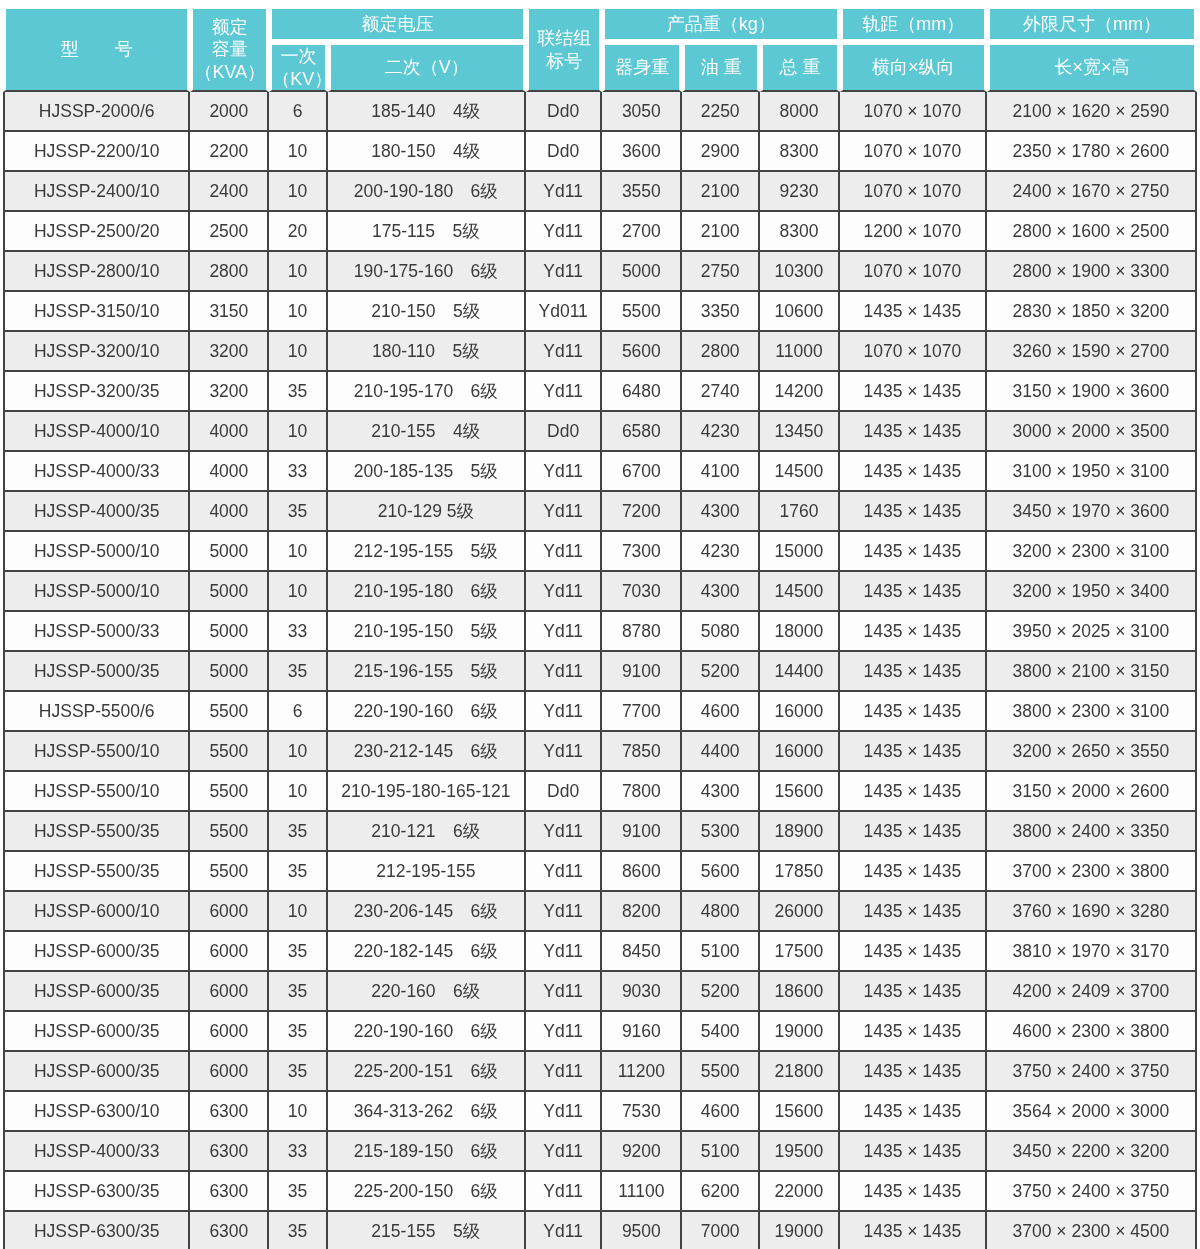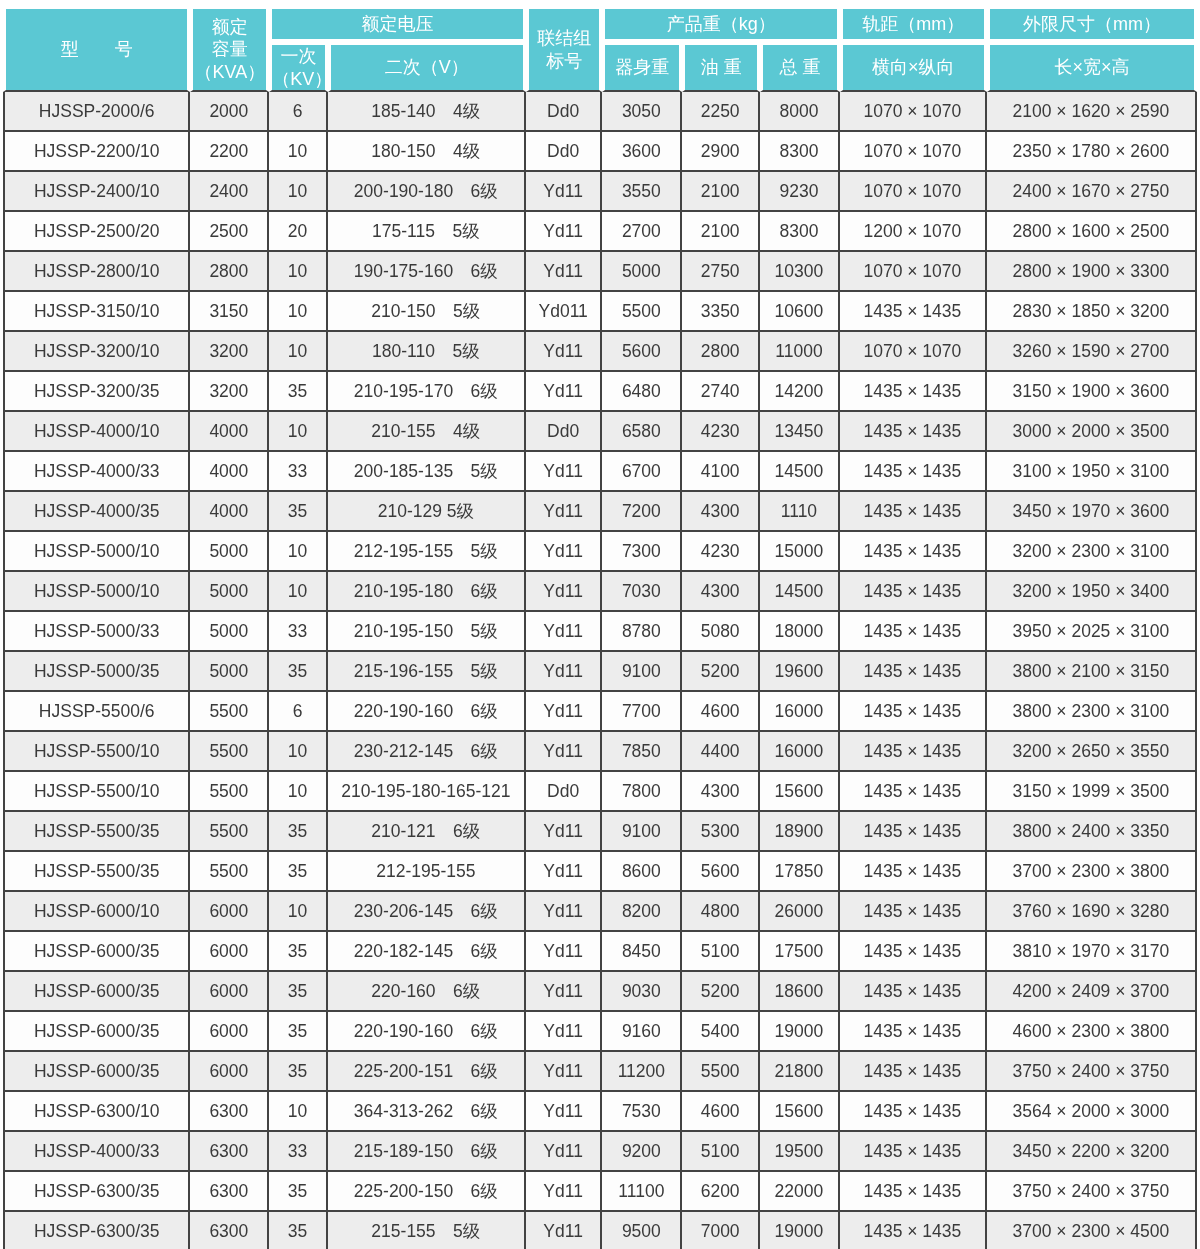--- a/index.html
+++ b/index.html
@@ -225,21 +225,21 @@
           <td>3100 × 1950 × 3100</td>
         </tr>
         <tr>
           <td>HJSSP-4000/35</td>
           <td>4000</td>
           <td>35</td>
           <td>210-129 5级</td>
           <td>Yd11</td>
           <td>7200</td>
           <td>4300</td>
-          <td>1110</td>
+          <td>1760</td>
           <td>1435 × 1435</td>
           <td>3450 × 1970 × 3600</td>
         </tr>
         <tr>
           <td>HJSSP-5000/10</td>
           <td>5000</td>
           <td>10</td>
           <td>212-195-155　5级</td>
           <td>Yd11</td>
           <td>7300</td>
@@ -273,21 +273,21 @@
           <td>3950 × 2025 × 3100</td>
         </tr>
         <tr>
           <td>HJSSP-5000/35</td>
           <td>5000</td>
           <td>35</td>
           <td>215-196-155　5级</td>
           <td>Yd11</td>
           <td>9100</td>
           <td>5200</td>
-          <td>19600</td>
+          <td>14400</td>
           <td>1435 × 1435</td>
           <td>3800 × 2100 × 3150</td>
         </tr>
         <tr>
           <td>HJSSP-5500/6</td>
           <td>5500</td>
           <td>6</td>
           <td>220-190-160　6级</td>
           <td>Yd11</td>
           <td>7700</td>
@@ -311,21 +311,21 @@
         <tr>
           <td>HJSSP-5500/10</td>
           <td>5500</td>
           <td>10</td>
           <td>210-195-180-165-121</td>
           <td>Dd0</td>
           <td>7800</td>
           <td>4300</td>
           <td>15600</td>
           <td>1435 × 1435</td>
-          <td>3150 × 1999 × 3500</td>
+          <td>3150 × 2000 × 2600</td>
         </tr>
         <tr>
           <td>HJSSP-5500/35</td>
           <td>5500</td>
           <td>35</td>
           <td>210-121　6级</td>
           <td>Yd11</td>
           <td>9100</td>
           <td>5300</td>
           <td>18900</td>

